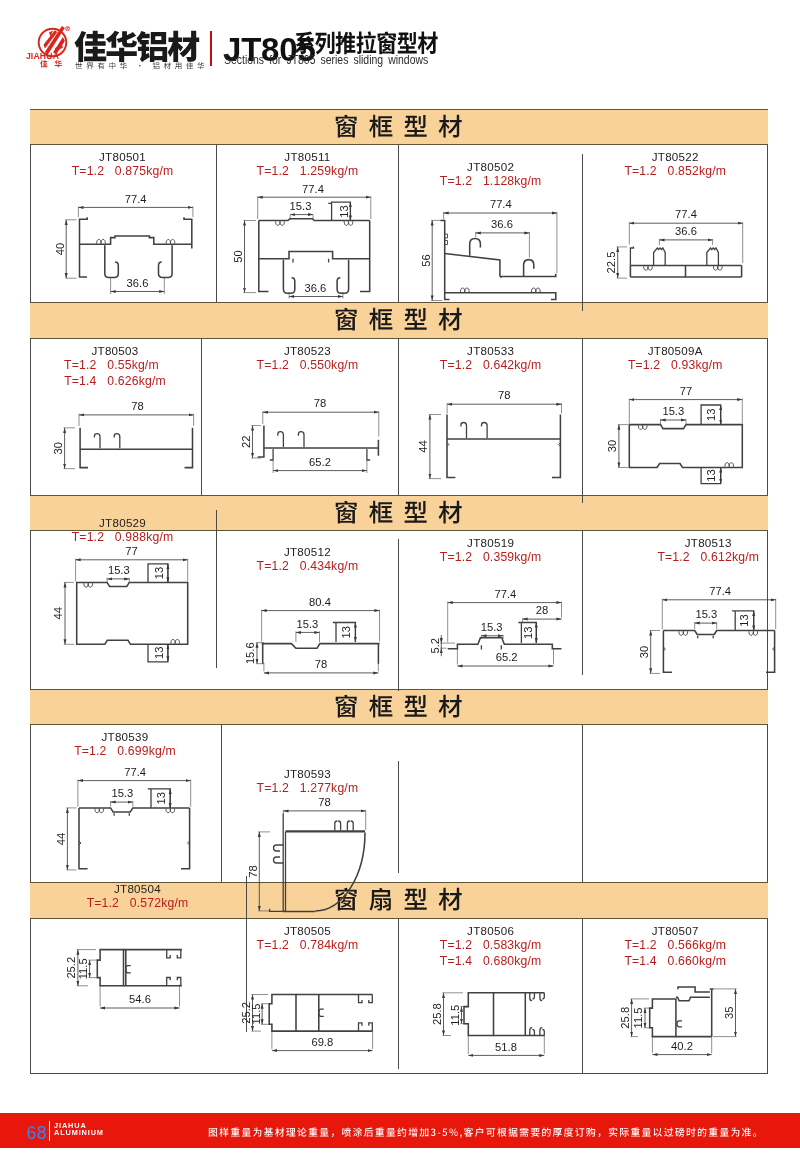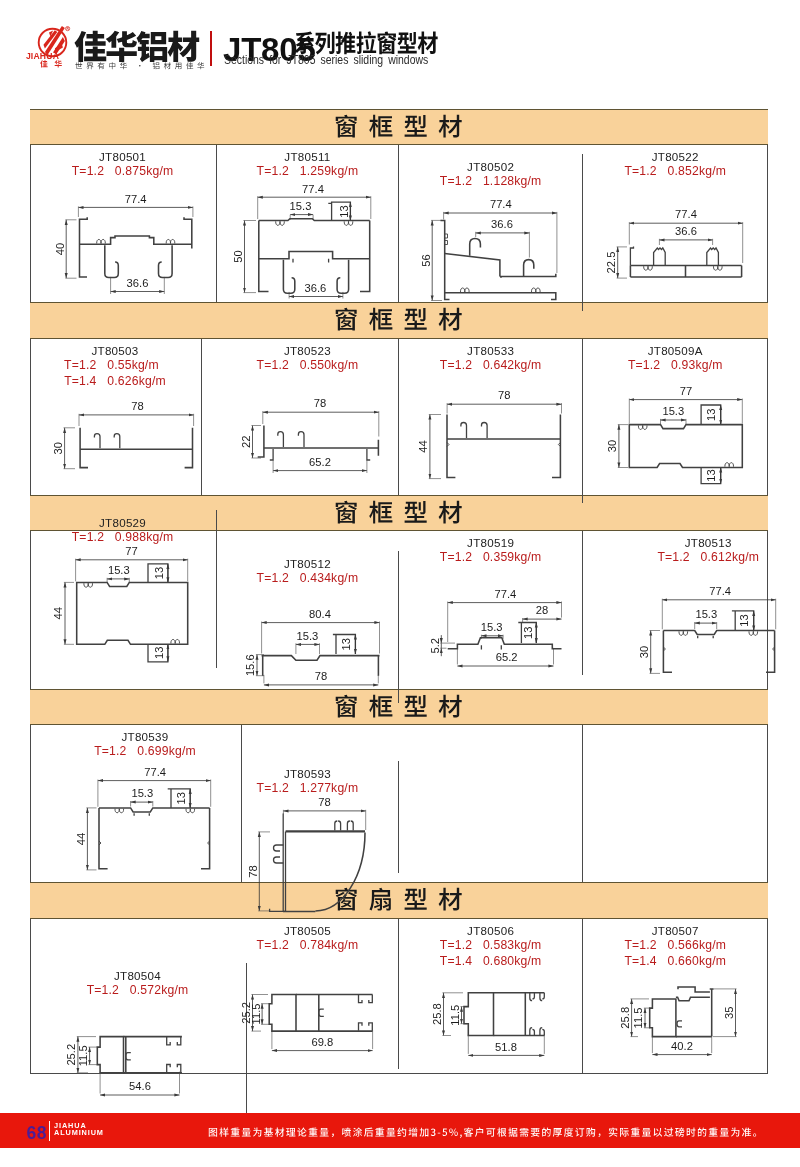--- a/index.html
+++ b/index.html
@@ -301,21 +301,21 @@
       <line class="d" marker-start="url(#ah)" marker-end="url(#ah)" x1="137.9" y1="53.9" x2="137.9" y2="72.4"></line>
       <text class="dm" text-anchor="middle" transform="rotate(-90 128.6 63.1)" x="128.6" y="67.1">13</text>
       <path class="p2" d="M118,134.3 L118,151.9 L137.9,151.9 L137.9,134.3"></path>
       <line class="d" marker-start="url(#ah)" marker-end="url(#ah)" x1="137.9" y1="134.3" x2="137.9" y2="151.4"></line>
       <text class="dm" text-anchor="middle" transform="rotate(-90 128.6 142.8)" x="128.6" y="146.8">13</text>
       <path class="p" d="M46.7,72.4 L77.1,72.4 L79.6,76.4 L96.8,76.4 L99.3,72.4 L157.7,72.4 L157.7,134.3 L100.5,134.3 L98,130.3 L77.3,130.3 L74.8,134.3 L46.7,134.3 Z"></path>
       <path class="t1" d="M53.9,73.2 C53.5,78.6 58.6,78.6 58.2,73.2 M58.2,73.2 C57.8,78.6 62.9,78.6 62.5,73.2"></path>
       <path class="t1" d="M140.9,133.5 C140.5,128.1 145.6,128.1 145.2,133.5 M145.2,133.5 C144.8,128.1 149.9,128.1 149.5,133.5"></path>
     </svg>
   </div>
-<div class="cell" style="left:216.6px;top:551px;width:182.70000000000002px;height:152px;border-right:1.2px solid #4a4a4a;">
+<div class="cell" style="left:216.6px;top:539px;width:182.70000000000002px;height:152px;border-right:1.2px solid #4a4a4a;">
     <div class="t">JT80512</div>
     <div class="w1">T=1.2&nbsp;&nbsp;&nbsp;0.434kg/m</div>
     <svg style="position:absolute;left:0;top:0" width="183" height="158" viewBox="0 0 183 158">
       <line class="d" marker-start="url(#ah)" marker-end="url(#ah)" x1="44.6" y1="71.6" x2="162.5" y2="71.6"></line>
       <text class="dm" text-anchor="middle" x="103" y="66.8">80.4</text>
       <line class="e" x1="44.6" y1="70.5" x2="44.6" y2="102.5"></line>
       <line class="e" x1="162.5" y1="70.5" x2="162.5" y2="102.5"></line>
       <line class="d" marker-start="url(#ah)" marker-end="url(#ah)" x1="78.9" y1="93.4" x2="102.5" y2="93.4"></line>
       <text class="dm" text-anchor="middle" x="90.4" y="88.6">15.3</text>
       <line class="e" x1="78.9" y1="92.3" x2="78.9" y2="103"></line>
@@ -388,21 +388,21 @@
       <line class="e" x1="33.6" y1="142.4" x2="44" y2="142.4"></line>
       <path class="p" d="M47.4,99.5 L78.7,99.5 L81.2,103.5 L98.2,103.5 L100.7,99.5 L158.6,99.5"></path>
       <path class="p" d="M47.4,99.5 L47.4,141.3 L56,141.3"></path>
       <path class="p" d="M158.6,99.5 L158.6,141.3 L150,141.3"></path>
       <path class="p2" d="M81.7,104.8 L81.7,107.3 M97.2,104.8 L97.2,107.3"></path>
       <path class="t1" d="M63.0,100.3 C62.6,105.7 67.7,105.7 67.3,100.3 M67.3,100.3 C66.9,105.7 72.0,105.7 71.6,100.3"></path>
       <path class="t1" d="M133.0,100.3 C132.6,105.7 137.7,105.7 137.3,100.3 M137.3,100.3 C136.9,105.7 142.0,105.7 141.6,100.3"></path>
       <path class="t1" d="M47.4,116 L49.4,118 L47.4,120 M158.6,116 L156.6,118 L158.6,120"></path>
     </svg>
   </div>
-<div class="cell" style="left:29.5px;top:724.5px;width:192px;height:157.0px;border-right:1.2px solid #4a4a4a;margin-left:20px;">
+<div class="cell" style="left:29.5px;top:724.5px;width:192px;height:157.0px;border-right:1.2px solid #4a4a4a;">
     <div class="t">JT80539</div>
     <div class="w1">T=1.2&nbsp;&nbsp;&nbsp;0.699kg/m</div>
     <svg style="position:absolute;left:0;top:0" width="187" height="157" viewBox="0 0 187 157">
       <line class="d" marker-start="url(#ah)" marker-end="url(#ah)" x1="47.9" y1="55.6" x2="160.7" y2="55.6"></line>
       <text class="dm" text-anchor="middle" x="105.1" y="50.8">77.4</text>
       <line class="e" x1="47.9" y1="54.5" x2="47.9" y2="81.8"></line>
       <line class="e" x1="160.7" y1="54.5" x2="160.7" y2="81.8"></line>
       <line class="d" marker-start="url(#ah)" marker-end="url(#ah)" x1="80.6" y1="77.1" x2="102.8" y2="77.1"></line>
       <text class="dm" text-anchor="middle" x="92.3" y="72.3">15.3</text>
       <line class="e" x1="80.6" y1="76.0" x2="80.6" y2="81.5"></line>
@@ -441,21 +441,21 @@
       <path class="p2" d="M66.4,102 L59.5,102 Q56.5,102 56.5,99 Q56.5,96 59.5,96 L63,96"></path>
       <path class="p3" d="M68.6,70.4 L148,70.4"></path>
       <path class="p2" d="M117.8,69.5 L117.8,62.5 Q117.8,60 120.3,60 M123.6,69.5 L123.6,62.5 Q123.6,60 121.1,60"></path>
       <path class="p2" d="M130.4,69.5 L130.4,62.5 Q130.4,60 132.9,60 M136.2,69.5 L136.2,62.5 Q136.2,60 133.7,60"></path>
       <path class="p" d="M148,71.4 A49.6,78.5 0 0 1 98.4,149.9"></path>
       <path class="p" d="M98.4,150.4 L66,150.4"></path>
     </svg>
   </div>
 <div class="cell" style="left:399.3px;top:724.5px;width:183.7px;height:157.0px;border-right:1.2px solid #4a4a4a;"></div>
 <div class="cell" style="left:583.0px;top:724.5px;width:184.5px;height:157.0px;"></div>
-<div class="cell" style="left:29.5px;top:963px;width:217px;height:155.5px;border-right:1.2px solid #4a4a4a;">
+<div class="cell" style="left:29.5px;top:876px;width:217px;height:155.5px;border-right:1.2px solid #4a4a4a;">
     <div class="t">JT80504</div>
     <div class="w1">T=1.2&nbsp;&nbsp;&nbsp;0.572kg/m</div>
     <svg style="position:absolute;left:0;top:0" width="187" height="156" viewBox="0 0 187 156">
       <line class="d" marker-start="url(#ah)" marker-end="url(#ah)" x1="47.9" y1="73.6" x2="47.9" y2="109.8"></line>
       <text class="dm" text-anchor="middle" transform="rotate(-90 41.2 91.69999999999999)" x="41.2" y="95.69999999999999">25.2</text>
       <line class="e" x1="46.8" y1="73.6" x2="66" y2="73.6"></line>
       <line class="e" x1="46.8" y1="109.8" x2="58" y2="109.8"></line>
       <line class="d" marker-start="url(#ah)" marker-end="url(#ah)" x1="59.6" y1="84.1" x2="59.6" y2="101.6"></line>
       <text class="dm" text-anchor="middle" transform="rotate(-90 53 92.85)" x="53" y="96.85">11.5</text>
       <line class="e" x1="58.5" y1="84.1" x2="67" y2="84.1"></line>
@@ -544,17 +544,17 @@
       <line class="e" x1="153.6" y1="117.6" x2="130" y2="117.6"></line>
       <path class="p" d="M69.4,79.9 L92.9,79.9 L92.9,117.6 L69.4,117.6 L69.4,108.8 L66.7,108.8 L66.7,89.1 L69.4,89.1 Z"></path>
       <path class="p" d="M92.9,78.3 L94.6,78.3 L96.1,81.8 L106,81.8 L107.5,78.3 L126.9,78.3"></path>
       <path class="p" d="M95,70.3 L95,68 L112.1,68 L112.1,72.9 L126.9,72.9"></path>
       <path class="p" d="M128.7,69.9 L128.7,117.6 M126.7,70 L130.7,70"></path>
       <path class="p" d="M92.9,117.6 L128.7,117.6"></path>
       <path class="p2" d="M99.0,101.9 L96,101.9 Q94,101.9 94,104.7 L94,105.10000000000001 Q94,107.9 96,107.9 L99.0,107.9"></path>
     </svg>
   </div>
 <div class="abs" style="left:0;top:1113px;width:800px;height:35px;background:#e8170c"></div>
-<div class="abs" style="left:26.5px;top:1122.5px;font-size:17.5px;font-weight:bold;color:#4c1d95;letter-spacing:.5px">68</div>
+<div class="abs" style="left:26.5px;top:1122.5px;font-size:17.5px;font-weight:normal;color:#3b82f6;letter-spacing:.5px">68</div>
 <div class="abs" style="left:48.5px;top:1120.5px;width:1.2px;height:20px;background:#fff"></div>
 <div class="abs" style="left:54px;top:1121.5px;font-size:7.3px;font-weight:bold;color:#fff;letter-spacing:.9px;line-height:7.9px">JIAHUA<br>ALUMINIUM</div>
 <svg class="abs" style="left:208.4px;top:1126.1px" width="554.6" height="12.5" viewBox="0 -9.9 554.6 12.5">
     <path fill="#fff" d="M3.6 -2.7C4.4 -2.5 5.5 -2.2 6.0 -1.9L6.4 -2.5C5.9 -2.8 4.8 -3.1 4.0 -3.3ZM2.7 -1.4C4.1 -1.3 5.8 -0.9 6.7 -0.5L7.1 -1.2C6.1 -1.6 4.5 -1.9 3.1 -2.1ZM0.8 -7.9V0.8H1.7V0.4H8.2V0.8H9.1V-7.9ZM1.7 -0.4V-7.1H8.2V-0.4ZM4.1 -7.0C3.6 -6.2 2.7 -5.5 1.9 -5.0C2.1 -4.9 2.4 -4.6 2.5 -4.4C2.8 -4.6 3.0 -4.8 3.3 -5.0C3.6 -4.8 3.9 -4.5 4.2 -4.3C3.4 -3.9 2.6 -3.7 1.7 -3.5C1.9 -3.3 2.1 -3.0 2.2 -2.7C3.1 -3.0 4.1 -3.3 5.0 -3.8C5.8 -3.4 6.7 -3.1 7.6 -2.9C7.7 -3.1 8.0 -3.4 8.1 -3.6C7.3 -3.7 6.5 -4.0 5.8 -4.3C6.5 -4.7 7.1 -5.3 7.5 -5.9L7.0 -6.3L6.9 -6.2H4.5C4.6 -6.4 4.7 -6.6 4.8 -6.7ZM3.8 -5.5 6.2 -5.5C5.9 -5.2 5.5 -4.9 5.0 -4.7C4.5 -4.9 4.1 -5.2 3.8 -5.5Z M19.1 -8.4C19.0 -7.8 18.6 -7.0 18.3 -6.5H16.4L17.1 -6.8C17.0 -7.2 16.6 -7.8 16.3 -8.3L15.4 -8.0C15.8 -7.5 16.1 -6.9 16.2 -6.5H15.1V-5.6H17.2V-4.4H15.4V-3.6H17.2V-2.4H14.7V-1.5H17.2V0.8H18.2V-1.5H20.6V-2.4H18.2V-3.6H20.1V-4.4H18.2V-5.6H20.4V-6.5H19.3C19.5 -7.0 19.8 -7.5 20.1 -8.1ZM12.8 -8.4V-6.5H11.6V-5.6H12.8V-5.5C12.5 -4.2 12.0 -2.8 11.4 -2.0C11.5 -1.8 11.8 -1.4 11.9 -1.1C12.2 -1.6 12.5 -2.4 12.8 -3.2V0.8H13.7V-4.0C14.0 -3.6 14.2 -3.1 14.3 -2.8L14.9 -3.4C14.7 -3.7 14.0 -4.9 13.7 -5.2V-5.6H14.7V-6.5H13.7V-8.4Z M23.8 -5.3V-2.2H26.7V-1.7H23.5V-0.9H26.7V-0.2H22.7V0.5H31.7V-0.2H27.6V-0.9H31.0V-1.7H27.6V-2.2H30.7V-5.3H27.6V-5.9H31.6V-6.6H27.6V-7.3C28.7 -7.3 29.8 -7.5 30.7 -7.6L30.2 -8.3C28.6 -8.0 25.8 -7.9 23.5 -7.8C23.6 -7.6 23.7 -7.3 23.7 -7.1C24.7 -7.1 25.7 -7.1 26.7 -7.2V-6.6H22.8V-5.9H26.7V-5.3ZM24.7 -3.5H26.7V-2.9H24.7ZM27.6 -3.5H29.7V-2.9H27.6ZM24.7 -4.7H26.7V-4.1H24.7ZM27.6 -4.7H29.7V-4.1H27.6Z M36.0 -6.6H40.6V-6.1H36.0ZM36.0 -7.5H40.6V-7.1H36.0ZM35.1 -8.0V-5.6H41.5V-8.0ZM33.8 -5.2V-4.6H42.8V-5.2ZM35.8 -2.7H37.8V-2.2H35.8ZM38.8 -2.7H40.9V-2.2H38.8ZM35.8 -3.6H37.8V-3.2H35.8ZM38.8 -3.6H40.9V-3.2H38.8ZM33.8 -0.1V0.6H42.8V-0.1H38.8V-0.6H42.0V-1.2H38.8V-1.7H41.8V-4.2H34.9V-1.7H37.8V-1.2H34.7V-0.6H37.8V-0.1Z M46.0 -7.8C46.3 -7.3 46.8 -6.6 47.0 -6.2L47.8 -6.6C47.6 -7.0 47.2 -7.7 46.8 -8.1ZM49.3 -3.6C49.8 -3.0 50.4 -2.2 50.6 -1.7L51.4 -2.1C51.2 -2.6 50.6 -3.4 50.1 -4.0ZM48.4 -8.3V-7.1C48.4 -6.8 48.4 -6.4 48.4 -6.0H45.3V-5.1H48.3C48.0 -3.4 47.2 -1.5 45.0 -0.0C45.2 0.1 45.6 0.5 45.7 0.7C48.2 -1.0 49.0 -3.1 49.3 -5.1H52.4C52.3 -1.9 52.2 -0.7 51.9 -0.4C51.8 -0.2 51.7 -0.2 51.5 -0.2C51.2 -0.2 50.6 -0.2 50.0 -0.3C50.2 0.0 50.3 0.4 50.3 0.7C50.9 0.7 51.5 0.8 51.9 0.7C52.3 0.7 52.5 0.6 52.8 0.2C53.2 -0.2 53.3 -1.6 53.4 -5.5C53.4 -5.7 53.5 -6.0 53.5 -6.0H49.4C49.4 -6.4 49.4 -6.8 49.4 -7.1V-8.3Z M60.1 -2.6V-1.9H58.2C58.6 -2.2 58.9 -2.5 59.1 -2.9H62.1C62.7 -2.0 63.6 -1.2 64.6 -0.8C64.7 -1.0 65.0 -1.3 65.2 -1.5C64.5 -1.8 63.7 -2.3 63.1 -2.9H65.1V-3.6H63.2V-6.7H64.7V-7.5H63.2V-8.3H62.3V-7.5H58.9V-8.4H57.9V-7.5H56.5V-6.7H57.9V-3.6H56.0V-2.9H58.1C57.5 -2.2 56.7 -1.7 55.9 -1.4C56.1 -1.2 56.4 -0.9 56.5 -0.7C57.1 -0.9 57.6 -1.3 58.1 -1.8V-1.1H60.1V-0.2H56.8V0.6H64.4V-0.2H61.0V-1.1H63.0V-1.9H61.0V-2.6ZM58.9 -6.7H62.3V-6.2H58.9ZM58.9 -5.5H62.3V-4.9H58.9ZM58.9 -4.2H62.3V-3.6H58.9Z M74.3 -8.3V-6.3H71.4V-5.4H74.0C73.2 -3.9 72.0 -2.3 70.7 -1.5C71.0 -1.3 71.3 -0.9 71.4 -0.7C72.4 -1.5 73.5 -2.8 74.3 -4.1V-0.4C74.3 -0.2 74.2 -0.1 74.0 -0.1C73.8 -0.1 73.2 -0.1 72.6 -0.1C72.7 0.1 72.9 0.5 72.9 0.8C73.8 0.8 74.4 0.8 74.8 0.6C75.1 0.5 75.3 0.2 75.3 -0.4V-5.4H76.2V-6.3H75.3V-8.3ZM68.8 -8.4V-6.3H67.3V-5.4H68.7C68.4 -4.1 67.7 -2.6 66.9 -1.8C67.1 -1.6 67.3 -1.2 67.4 -0.9C68.0 -1.5 68.5 -2.5 68.8 -3.5V0.8H69.8V-4.0C70.2 -3.5 70.6 -2.9 70.8 -2.6L71.4 -3.4C71.1 -3.7 70.2 -4.8 69.8 -5.1V-5.4H71.1V-6.3H69.8V-8.4Z M82.7 -5.3H84.0V-4.2H82.7ZM84.8 -5.3H86.1V-4.2H84.8ZM82.7 -7.1H84.0V-6.0H82.7ZM84.8 -7.1H86.1V-6.0H84.8ZM81.0 -0.3V0.5H87.4V-0.3H84.9V-1.5H87.1V-2.4H84.9V-3.4H87.0V-7.9H81.9V-3.4H83.9V-2.4H81.8V-1.5H83.9V-0.3ZM78.1 -1.1 78.4 -0.1C79.3 -0.4 80.4 -0.8 81.5 -1.2L81.4 -2.1L80.3 -1.8V-4.0H81.3V-4.9H80.3V-6.9H81.4V-7.7H78.2V-6.9H79.4V-4.9H78.3V-4.0H79.4V-1.5C78.9 -1.3 78.5 -1.2 78.1 -1.1Z M89.9 -7.6C90.5 -7.1 91.3 -6.4 91.7 -5.9L92.3 -6.6C91.9 -7.1 91.1 -7.7 90.5 -8.2ZM96.9 -4.3C96.2 -3.8 95.2 -3.2 94.4 -2.8V-4.7H93.5C94.3 -5.4 94.9 -6.2 95.4 -7.0C96.1 -5.9 97.1 -4.8 98.0 -4.1C98.2 -4.3 98.5 -4.7 98.7 -4.8C97.7 -5.5 96.5 -6.7 95.9 -7.9L96.1 -8.2L95.1 -8.4C94.6 -7.2 93.6 -5.8 92.0 -4.7C92.3 -4.6 92.5 -4.2 92.7 -4.0C92.9 -4.2 93.2 -4.4 93.4 -4.6V-0.8C93.4 0.3 93.8 0.6 94.9 0.6C95.2 0.6 96.6 0.6 96.9 0.6C97.9 0.6 98.2 0.2 98.3 -1.3C98.0 -1.4 97.7 -1.5 97.5 -1.7C97.4 -0.5 97.3 -0.3 96.8 -0.3C96.5 -0.3 95.3 -0.3 95.0 -0.3C94.5 -0.3 94.4 -0.4 94.4 -0.8V-1.9C95.3 -2.3 96.6 -2.9 97.5 -3.5ZM89.3 -5.3V-4.4H90.8V-1.0C90.8 -0.5 90.5 -0.1 90.3 0.0C90.5 0.2 90.7 0.5 90.8 0.7C91.0 0.5 91.2 0.2 92.9 -1.1C92.8 -1.3 92.7 -1.7 92.6 -1.9L91.7 -1.2V-5.3Z M101.6 -5.3V-2.2H104.5V-1.7H101.3V-0.9H104.5V-0.2H100.6V0.5H109.5V-0.2H105.5V-0.9H108.9V-1.7H105.5V-2.2H108.5V-5.3H105.5V-5.9H109.4V-6.6H105.5V-7.3C106.6 -7.3 107.7 -7.5 108.5 -7.6L108.0 -8.3C106.4 -8.0 103.7 -7.9 101.4 -7.8C101.5 -7.6 101.6 -7.3 101.6 -7.1C102.5 -7.1 103.5 -7.1 104.5 -7.2V-6.6H100.6V-5.9H104.5V-5.3ZM102.5 -3.5H104.5V-2.9H102.5ZM105.5 -3.5H107.6V-2.9H105.5ZM102.5 -4.7H104.5V-4.1H102.5ZM105.5 -4.7H107.6V-4.1H105.5Z M113.8 -6.6H118.4V-6.1H113.8ZM113.8 -7.5H118.4V-7.1H113.8ZM112.9 -8.0V-5.6H119.3V-8.0ZM111.7 -5.2V-4.6H120.6V-5.2ZM113.6 -2.7H115.7V-2.2H113.6ZM116.6 -2.7H118.7V-2.2H116.6ZM113.6 -3.6H115.7V-3.2H113.6ZM116.6 -3.6H118.7V-3.2H116.6ZM111.7 -0.1V0.6H120.7V-0.1H116.6V-0.6H119.8V-1.2H116.6V-1.7H119.6V-4.2H112.8V-1.7H115.7V-1.2H112.5V-0.6H115.7V-0.1Z M124.0 1.2C125.2 0.8 125.9 -0.0 125.9 -1.1C125.9 -1.9 125.5 -2.4 124.9 -2.4C124.4 -2.4 124.1 -2.1 124.1 -1.6C124.1 -1.1 124.4 -0.8 124.9 -0.8L125.0 -0.8C125.0 -0.2 124.5 0.3 123.8 0.5Z M137.5 -4.2V-0.9H138.3V-3.5H141.4V-0.9H142.2V-4.2ZM139.4 -2.8V-1.8C139.4 -1.1 139.0 -0.3 136.4 0.1C136.5 0.3 136.8 0.6 136.9 0.8C139.7 0.2 140.3 -0.8 140.3 -1.7V-2.8ZM140.6 -1.0 140.2 -0.5C140.8 -0.2 142.2 0.5 142.7 0.8L143.1 0.1C142.7 -0.1 141.1 -0.8 140.6 -1.0ZM137.2 -7.5V-6.7H139.4V-6.1H140.3V-6.7H142.5V-7.5H140.3V-8.3H139.4V-7.5ZM140.9 -6.3V-5.8H138.8V-6.3H137.9V-5.8H136.8V-5.0H137.9V-4.4H138.8V-5.0H140.9V-4.4H141.8V-5.0H142.9V-5.8H141.8V-6.3ZM134.1 -7.5V-0.9H134.8V-1.8H136.5V-7.5ZM134.8 -6.6H135.7V-2.7H134.8Z M148.6 -2.2C148.3 -1.5 147.8 -0.8 147.3 -0.3C147.5 -0.1 147.9 0.1 148.0 0.3C148.5 -0.3 149.1 -1.1 149.5 -1.9ZM151.9 -1.8C152.4 -1.2 153.0 -0.3 153.3 0.2L154.0 -0.2C153.7 -0.8 153.2 -1.6 152.6 -2.2ZM145.4 -7.5C146.0 -7.2 146.8 -6.7 147.2 -6.4L147.9 -7.1C147.5 -7.4 146.6 -7.9 146.0 -8.2ZM144.9 -4.9C145.5 -4.6 146.3 -4.1 146.7 -3.8L147.3 -4.5C146.9 -4.8 146.0 -5.3 145.4 -5.5ZM145.1 0.0 145.9 0.7C146.5 -0.2 147.1 -1.4 147.6 -2.4L146.9 -3.0C146.4 -1.9 145.6 -0.7 145.1 0.0ZM150.6 -8.4C149.8 -7.2 148.4 -6.1 147.1 -5.5C147.3 -5.3 147.5 -5.0 147.7 -4.8C148.0 -5.0 148.3 -5.1 148.6 -5.3V-4.5H150.3V-3.5H147.7V-2.6H150.3V-0.2C150.3 -0.1 150.3 -0.0 150.1 -0.0C150.0 -0.0 149.5 -0.0 149.0 -0.0C149.1 0.2 149.3 0.6 149.3 0.8C150.0 0.8 150.5 0.8 150.8 0.7C151.1 0.5 151.2 0.3 151.2 -0.2V-2.6H153.9V-3.5H151.2V-4.5H152.8V-5.3H148.6C149.4 -5.8 150.1 -6.5 150.7 -7.2C151.4 -6.3 152.1 -5.8 152.8 -5.3C153.1 -5.2 153.3 -5.0 153.6 -4.9C153.7 -5.1 154.0 -5.4 154.2 -5.6C153.2 -6.1 152.2 -6.7 151.1 -7.8L151.4 -8.1Z M157.1 -7.5V-4.9C157.1 -3.3 157.0 -1.2 155.9 0.2C156.2 0.3 156.6 0.7 156.7 0.9C157.9 -0.7 158.1 -3.1 158.1 -4.7H165.2V-5.6H158.1V-6.7C160.3 -6.8 162.8 -7.1 164.5 -7.5L163.7 -8.3C162.2 -7.9 159.5 -7.6 157.1 -7.5ZM158.8 -3.4V0.8H159.7V0.4H163.5V0.8H164.5V-3.4ZM159.7 -0.5V-2.6H163.5V-0.5Z M168.3 -5.3V-2.2H171.2V-1.7H168.0V-0.9H171.2V-0.2H167.3V0.5H176.2V-0.2H172.2V-0.9H175.6V-1.7H172.2V-2.2H175.2V-5.3H172.2V-5.9H176.2V-6.6H172.2V-7.3C173.3 -7.3 174.4 -7.5 175.2 -7.6L174.8 -8.3C173.1 -8.0 170.4 -7.9 168.1 -7.8C168.2 -7.6 168.3 -7.3 168.3 -7.1C169.2 -7.1 170.2 -7.1 171.2 -7.2V-6.6H167.3V-5.9H171.2V-5.3ZM169.3 -3.5H171.2V-2.9H169.3ZM172.2 -3.5H174.3V-2.9H172.2ZM169.3 -4.7H171.2V-4.1H169.3ZM172.2 -4.7H174.3V-4.1H172.2Z M180.6 -6.6H185.1V-6.1H180.6ZM180.6 -7.5H185.1V-7.1H180.6ZM179.7 -8.0V-5.6H186.1V-8.0ZM178.4 -5.2V-4.6H187.4V-5.2ZM180.4 -2.7H182.4V-2.2H180.4ZM183.3 -2.7H185.4V-2.2H183.3ZM180.4 -3.6H182.4V-3.2H180.4ZM183.3 -3.6H185.4V-3.2H183.3ZM178.4 -0.1V0.6H187.4V-0.1H183.3V-0.6H186.5V-1.2H183.3V-1.7H186.3V-4.2H179.5V-1.7H182.4V-1.2H179.2V-0.6H182.4V-0.1Z M189.4 -0.6 189.5 0.3C190.6 0.1 192.0 -0.2 193.3 -0.5L193.2 -1.3C191.8 -1.0 190.4 -0.8 189.4 -0.6ZM193.9 -4.0C194.6 -3.3 195.4 -2.4 195.8 -1.9L196.5 -2.4C196.1 -3.0 195.2 -3.9 194.5 -4.5ZM189.6 -4.2C189.8 -4.2 190.0 -4.3 191.2 -4.4C190.8 -3.9 190.4 -3.4 190.2 -3.2C189.9 -2.9 189.7 -2.6 189.4 -2.6C189.5 -2.4 189.7 -1.9 189.7 -1.8C190.0 -1.9 190.4 -2.0 193.1 -2.4C193.1 -2.6 193.1 -3.0 193.1 -3.2L191.0 -2.9C191.7 -3.8 192.5 -4.8 193.1 -5.8L192.4 -6.3C192.2 -5.9 191.9 -5.6 191.7 -5.2L190.6 -5.1C191.2 -5.9 191.8 -7.0 192.2 -8.0L191.3 -8.3C190.9 -7.2 190.2 -5.9 189.9 -5.6C189.7 -5.3 189.5 -5.1 189.3 -5.0C189.4 -4.8 189.6 -4.3 189.6 -4.2ZM194.5 -8.4C194.2 -7.0 193.7 -5.7 193.0 -4.8C193.2 -4.7 193.6 -4.4 193.8 -4.3C194.1 -4.7 194.4 -5.2 194.6 -5.7H197.3C197.2 -2.0 197.1 -0.5 196.8 -0.2C196.7 -0.1 196.6 -0.1 196.4 -0.1C196.1 -0.1 195.6 -0.1 195.0 -0.1C195.1 0.1 195.3 0.5 195.3 0.8C195.8 0.8 196.4 0.8 196.8 0.8C197.1 0.7 197.4 0.6 197.6 0.3C198.0 -0.2 198.1 -1.7 198.2 -6.1C198.2 -6.2 198.2 -6.6 198.2 -6.6H195.0C195.1 -7.1 195.3 -7.6 195.4 -8.2Z M204.8 -5.9C205.1 -5.4 205.3 -4.8 205.4 -4.5L206.0 -4.7C205.9 -5.0 205.6 -5.6 205.3 -6.0ZM207.7 -6.0C207.6 -5.6 207.2 -5.0 207.0 -4.6L207.5 -4.4C207.7 -4.8 208.0 -5.3 208.3 -5.8ZM200.5 -1.4 200.8 -0.4C201.6 -0.8 202.7 -1.2 203.6 -1.6L203.4 -2.4L202.5 -2.1V-5.1H203.5V-6.0H202.5V-8.2H201.6V-6.0H200.7V-5.1H201.6V-1.8ZM203.8 -6.9V-3.6H209.2V-6.9H208.0C208.2 -7.3 208.5 -7.7 208.8 -8.1L207.8 -8.4C207.6 -7.9 207.3 -7.3 207.0 -6.9H205.3L206.0 -7.2C205.8 -7.5 205.5 -8.0 205.3 -8.4L204.5 -8.0C204.7 -7.7 205.0 -7.2 205.1 -6.9ZM204.6 -6.3H206.2V-4.2H204.6ZM206.9 -6.3H208.4V-4.2H206.9ZM205.2 -1.0H207.9V-0.4H205.2ZM205.2 -1.6V-2.3H207.9V-1.6ZM204.3 -3.0V0.8H205.2V0.3H207.9V0.8H208.8V-3.0Z M216.9 -7.2V0.7H217.8V-0.0H219.4V0.6H220.4V-7.2ZM217.8 -1.0V-6.3H219.4V-1.0ZM213.1 -8.2 213.1 -6.5H211.8V-5.6H213.1C213.0 -3.2 212.7 -1.1 211.5 0.2C211.8 0.3 212.1 0.6 212.2 0.8C213.5 -0.6 213.9 -2.9 214.0 -5.6H215.3C215.2 -2.0 215.1 -0.7 214.9 -0.4C214.8 -0.3 214.7 -0.3 214.6 -0.3C214.4 -0.3 214.0 -0.3 213.6 -0.3C213.7 -0.0 213.8 0.4 213.8 0.6C214.3 0.7 214.7 0.7 215.0 0.6C215.3 0.6 215.5 0.5 215.7 0.2C216.0 -0.3 216.1 -1.7 216.2 -6.1C216.2 -6.2 216.2 -6.5 216.2 -6.5H214.0L214.0 -8.2Z M225.1 0.1C226.4 0.1 227.5 -0.6 227.5 -2.0C227.5 -2.9 226.8 -3.6 226.0 -3.8V-3.8C226.8 -4.1 227.3 -4.7 227.3 -5.5C227.3 -6.7 226.3 -7.4 225.0 -7.4C224.2 -7.4 223.5 -7.1 222.9 -6.5L223.5 -5.8C223.9 -6.2 224.4 -6.5 225.0 -6.5C225.7 -6.5 226.1 -6.1 226.1 -5.5C226.1 -4.7 225.6 -4.2 224.2 -4.2V-3.3C225.8 -3.3 226.3 -2.8 226.3 -2.0C226.3 -1.3 225.8 -0.8 225.0 -0.8C224.2 -0.8 223.7 -1.2 223.2 -1.6L222.7 -0.9C223.2 -0.3 223.9 0.1 225.1 0.1Z M229.7 -2.4H232.3V-3.2H229.7Z M236.7 0.1C237.9 0.1 239.1 -0.8 239.1 -2.4C239.1 -4.0 238.1 -4.7 236.9 -4.7C236.5 -4.7 236.2 -4.6 235.9 -4.5L236.1 -6.3H238.8V-7.3H235.1L234.9 -3.8L235.4 -3.5C235.8 -3.7 236.1 -3.9 236.6 -3.9C237.4 -3.9 238.0 -3.3 238.0 -2.4C238.0 -1.4 237.4 -0.8 236.5 -0.8C235.8 -0.8 235.2 -1.2 234.8 -1.6L234.3 -0.8C234.8 -0.3 235.5 0.1 236.7 0.1Z M242.9 -2.8C244.0 -2.8 244.7 -3.7 244.7 -5.1C244.7 -6.6 244.0 -7.4 242.9 -7.4C241.9 -7.4 241.2 -6.6 241.2 -5.1C241.2 -3.7 241.9 -2.8 242.9 -2.8ZM242.9 -3.5C242.4 -3.5 242.1 -4.0 242.1 -5.1C242.1 -6.3 242.4 -6.8 242.9 -6.8C243.5 -6.8 243.8 -6.3 243.8 -5.1C243.8 -4.0 243.5 -3.5 242.9 -3.5ZM243.2 0.1H243.9L247.9 -7.4H247.2ZM248.1 0.1C249.1 0.1 249.8 -0.7 249.8 -2.2C249.8 -3.6 249.1 -4.5 248.1 -4.5C247.1 -4.5 246.4 -3.6 246.4 -2.2C246.4 -0.7 247.1 0.1 248.1 0.1ZM248.1 -0.5C247.6 -0.5 247.2 -1.1 247.2 -2.2C247.2 -3.3 247.6 -3.8 248.1 -3.8C248.6 -3.8 249.0 -3.3 249.0 -2.2C249.0 -1.1 248.6 -0.5 248.1 -0.5Z M252.2 2.0C253.2 1.6 253.8 0.8 253.8 -0.2C253.8 -1.0 253.5 -1.5 252.9 -1.5C252.5 -1.5 252.1 -1.2 252.1 -0.7C252.1 -0.3 252.5 -0.0 252.9 -0.0L253.0 -0.0C253.0 0.6 252.6 1.1 251.9 1.3Z M259.2 -5.1H261.9C261.5 -4.7 261.1 -4.4 260.5 -4.1C260.0 -4.4 259.5 -4.7 259.2 -5.1ZM259.3 -6.6C258.8 -5.8 257.9 -5.0 256.5 -4.4C256.7 -4.3 257.0 -3.9 257.1 -3.7C257.6 -4.0 258.1 -4.3 258.5 -4.6C258.8 -4.2 259.2 -3.9 259.6 -3.6C258.5 -3.1 257.2 -2.7 255.9 -2.5C256.0 -2.3 256.2 -1.9 256.3 -1.6C256.8 -1.7 257.3 -1.9 257.8 -2.0V0.8H258.7V0.5H262.4V0.8H263.3V-2.0C263.7 -2.0 264.1 -1.9 264.6 -1.8C264.7 -2.1 265.0 -2.5 265.2 -2.7C263.8 -2.9 262.5 -3.2 261.4 -3.6C262.2 -4.1 262.9 -4.8 263.3 -5.5L262.7 -5.9L262.5 -5.9H259.9C260.1 -6.0 260.2 -6.2 260.3 -6.4ZM260.5 -3.1C261.2 -2.7 261.8 -2.5 262.6 -2.2H258.6C259.2 -2.5 259.9 -2.7 260.5 -3.1ZM258.7 -0.3V-1.5H262.4V-0.3ZM259.8 -8.2C259.9 -8.0 260.0 -7.7 260.1 -7.5H256.3V-5.5H257.2V-6.6H263.8V-5.5H264.7V-7.5H261.2C261.1 -7.8 260.9 -8.2 260.7 -8.5Z M269.2 -6.0H274.2V-4.2H269.2L269.2 -4.6ZM271.0 -8.2C271.1 -7.8 271.4 -7.2 271.5 -6.8H268.3V-4.6C268.3 -3.2 268.1 -1.1 267.0 0.3C267.2 0.4 267.6 0.7 267.8 0.9C268.7 -0.2 269.1 -1.9 269.2 -3.3H274.2V-2.7H275.2V-6.8H271.9L272.5 -7.0C272.3 -7.4 272.1 -8.0 271.9 -8.4Z M278.3 -7.7V-6.7H285.1V-0.4C285.1 -0.2 285.0 -0.2 284.8 -0.2C284.5 -0.2 283.7 -0.1 282.9 -0.2C283.1 0.1 283.3 0.5 283.3 0.8C284.3 0.8 285.0 0.8 285.5 0.6C285.9 0.5 286.0 0.2 286.0 -0.4V-6.7H287.2V-7.7ZM280.2 -4.5H282.5V-2.6H280.2ZM279.3 -5.4V-0.9H280.2V-1.7H283.4V-5.4Z M290.8 -8.4V-6.5H289.4V-5.6H290.8C290.5 -4.3 289.9 -2.8 289.2 -2.0C289.4 -1.8 289.6 -1.4 289.7 -1.1C290.1 -1.7 290.5 -2.6 290.8 -3.6V0.8H291.7V-4.0C291.9 -3.6 292.2 -3.1 292.3 -2.8L292.9 -3.4C292.7 -3.7 292.0 -4.8 291.7 -5.2V-5.6H292.8V-6.5H291.7V-8.4ZM296.8 -5.3V-4.3H294.1V-5.3ZM296.8 -6.1H294.1V-7.1H296.8ZM293.2 0.8C293.4 0.7 293.8 0.6 295.8 0.1C295.7 -0.1 295.7 -0.5 295.7 -0.8L294.1 -0.4V-3.5H294.9C295.4 -1.5 296.3 0.0 297.9 0.8C298.0 0.5 298.3 0.1 298.5 -0.0C297.8 -0.3 297.1 -0.9 296.7 -1.5C297.2 -1.8 297.8 -2.2 298.2 -2.6L297.6 -3.3C297.3 -2.9 296.7 -2.5 296.3 -2.2C296.0 -2.6 295.9 -3.0 295.7 -3.5H297.7V-7.9H293.2V-0.6C293.2 -0.2 293.0 -0.0 292.8 0.1C293.0 0.3 293.2 0.6 293.2 0.8Z M304.8 -2.3V0.8H305.7V0.5H308.4V0.8H309.3V-2.3H307.4V-3.4H309.5V-4.2H307.4V-5.2H309.2V-7.9H303.9V-4.9C303.9 -3.4 303.8 -1.2 302.8 0.3C303.0 0.4 303.4 0.7 303.6 0.8C304.4 -0.3 304.7 -2.0 304.8 -3.4H306.5V-2.3ZM304.8 -7.1H308.3V-6.0H304.8ZM304.8 -5.2H306.5V-4.2H304.8L304.8 -4.9ZM305.7 -0.3V-1.6H308.4V-0.3ZM301.6 -8.3V-6.4H300.4V-5.5H301.6V-3.5L300.3 -3.2L300.5 -2.3L301.6 -2.6V-0.3C301.6 -0.2 301.5 -0.1 301.4 -0.1C301.3 -0.1 300.9 -0.1 300.5 -0.1C300.7 0.1 300.8 0.5 300.8 0.7C301.4 0.7 301.8 0.7 302.1 0.6C302.4 0.4 302.5 0.2 302.5 -0.3V-2.9L303.5 -3.2L303.4 -4.1L302.5 -3.8V-5.5H303.5V-6.4H302.5V-8.3Z M313.1 -5.7V-5.1H315.2V-5.7ZM312.9 -4.6V-4.1H315.2V-4.6ZM317.0 -4.6V-4.0H319.3V-4.6ZM317.0 -5.7V-5.1H319.1V-5.7ZM311.8 -6.8V-4.9H312.7V-6.1H315.6V-3.9H316.5V-6.1H319.5V-4.9H320.4V-6.8H316.5V-7.3H319.7V-8.0H312.5V-7.3H315.6V-6.8ZM312.5 -2.2V0.8H313.4V-1.5H314.7V0.8H315.5V-1.5H316.8V0.8H317.7V-1.5H319.0V-0.1C319.0 0.0 319.0 0.0 318.9 0.1C318.8 0.1 318.5 0.1 318.1 0.0C318.2 0.3 318.4 0.6 318.4 0.8C318.9 0.8 319.3 0.8 319.6 0.7C319.9 0.6 319.9 0.3 319.9 -0.1V-2.2H316.3L316.5 -2.8H320.5V-3.6H311.8V-2.8H315.6L315.4 -2.2Z M328.8 -2.2C328.5 -1.7 328.1 -1.3 327.6 -1.0C326.9 -1.2 326.3 -1.4 325.6 -1.5C325.8 -1.7 325.9 -2.0 326.1 -2.2ZM323.4 -6.4V-3.8H326.0C325.9 -3.5 325.7 -3.3 325.6 -3.0H322.8V-2.2H325.0C324.7 -1.8 324.4 -1.3 324.1 -1.0C324.9 -0.9 325.6 -0.7 326.4 -0.5C325.5 -0.2 324.3 -0.0 322.9 0.0C323.0 0.2 323.2 0.6 323.2 0.8C325.1 0.7 326.6 0.4 327.7 -0.1C328.9 0.2 329.9 0.5 330.7 0.8L331.5 0.1C330.7 -0.2 329.8 -0.5 328.7 -0.8C329.2 -1.1 329.5 -1.6 329.8 -2.2H331.7V-3.0H326.7C326.8 -3.2 326.9 -3.4 327.0 -3.6L326.5 -3.8H331.1V-6.4H328.8V-7.1H331.5V-8.0H322.9V-7.1H325.6V-6.4ZM326.5 -7.1H327.9V-6.4H326.5ZM324.3 -5.7H325.6V-4.5H324.3ZM326.5 -5.7H327.9V-4.5H326.5ZM328.8 -5.7H330.2V-4.5H328.8Z M338.8 -4.1C339.3 -3.4 340.0 -2.4 340.3 -1.8L341.0 -2.3C340.7 -2.9 340.1 -3.8 339.5 -4.5ZM339.3 -8.4C339.0 -7.1 338.4 -5.7 337.8 -4.9V-6.8H336.2C336.3 -7.2 336.5 -7.7 336.7 -8.2L335.7 -8.4C335.6 -7.9 335.5 -7.2 335.3 -6.8H334.2V0.6H335.1V-0.2H337.8V-4.8C338.0 -4.7 338.4 -4.4 338.5 -4.3C338.8 -4.7 339.1 -5.3 339.4 -5.9H341.8C341.7 -2.2 341.5 -0.7 341.2 -0.3C341.1 -0.2 341.0 -0.2 340.8 -0.2C340.5 -0.2 339.9 -0.2 339.3 -0.2C339.5 0.0 339.6 0.4 339.6 0.7C340.2 0.7 340.8 0.7 341.1 0.7C341.5 0.6 341.7 0.5 342.0 0.2C342.4 -0.3 342.5 -1.9 342.7 -6.4C342.7 -6.5 342.7 -6.8 342.7 -6.8H339.8C339.9 -7.3 340.1 -7.7 340.2 -8.2ZM335.1 -5.9H336.9V-4.0H335.1ZM335.1 -1.0V-3.2H336.9V-1.0Z M348.4 -4.9H352.1V-4.3H348.4ZM348.4 -6.0H352.1V-5.5H348.4ZM347.5 -6.6V-3.7H353.0V-6.6ZM349.8 -2.1V-1.7H346.7V-0.9H349.8V-0.1C349.8 -0.0 349.8 0.0 349.6 0.0C349.5 0.0 348.8 0.0 348.2 0.0C348.4 0.2 348.5 0.5 348.6 0.8C349.4 0.8 349.9 0.8 350.3 0.7C350.6 0.5 350.7 0.3 350.7 -0.1V-0.9H354.0V-1.7H350.7V-1.7C351.6 -2.0 352.5 -2.4 353.1 -2.8L352.6 -3.3L352.4 -3.3H347.4V-2.6H351.2C350.8 -2.4 350.3 -2.2 349.8 -2.1ZM345.7 -7.9V-4.9C345.7 -3.4 345.7 -1.2 344.8 0.4C345.0 0.4 345.4 0.7 345.6 0.8C346.5 -0.8 346.7 -3.3 346.7 -4.9V-7.0H353.9V-7.9Z M359.5 -6.3V-5.5H358.0V-4.8H359.5V-3.2H363.4V-4.8H365.0V-5.5H363.4V-6.3H362.5V-5.5H360.4V-6.3ZM362.5 -4.8V-3.9H360.4V-4.8ZM363.0 -1.9C362.6 -1.5 362.0 -1.1 361.4 -0.9C360.8 -1.1 360.3 -1.5 359.9 -1.9ZM358.1 -2.7V-1.9H359.3L358.9 -1.8C359.3 -1.3 359.8 -0.8 360.3 -0.5C359.5 -0.2 358.6 -0.1 357.6 -0.0C357.8 0.2 357.9 0.5 358.0 0.8C359.2 0.6 360.3 0.4 361.3 0.0C362.3 0.4 363.4 0.7 364.7 0.8C364.8 0.6 365.0 0.2 365.2 0.0C364.2 -0.1 363.2 -0.2 362.4 -0.5C363.2 -0.9 363.9 -1.6 364.4 -2.4L363.8 -2.7L363.6 -2.7ZM360.3 -8.2C360.4 -8.0 360.5 -7.7 360.6 -7.4H356.8V-4.8C356.8 -3.3 356.8 -1.1 356.0 0.4C356.2 0.5 356.6 0.7 356.8 0.8C357.6 -0.8 357.8 -3.1 357.8 -4.8V-6.6H365.1V-7.4H361.7C361.6 -7.7 361.4 -8.1 361.2 -8.4Z M367.8 -7.6C368.3 -7.1 369.0 -6.4 369.3 -5.9L370.0 -6.6C369.7 -7.1 369.0 -7.7 368.4 -8.2ZM368.7 0.6C368.9 0.4 369.2 0.2 371.4 -1.3C371.3 -1.5 371.2 -1.9 371.1 -2.2L369.7 -1.2V-5.3H367.2V-4.4H368.8V-1.1C368.8 -0.6 368.5 -0.3 368.3 -0.2C368.4 0.0 368.7 0.4 368.7 0.6ZM370.8 -7.6V-6.6H373.6V-0.5C373.6 -0.3 373.5 -0.2 373.4 -0.2C373.1 -0.2 372.4 -0.2 371.7 -0.2C371.9 0.0 372.1 0.5 372.1 0.8C373.0 0.8 373.7 0.8 374.1 0.6C374.5 0.4 374.6 0.1 374.6 -0.4V-6.6H376.3V-7.6Z M380.0 -6.3V-3.7C380.0 -2.4 379.8 -0.7 378.2 0.2C378.4 0.4 378.6 0.6 378.7 0.8C380.5 -0.4 380.7 -2.2 380.7 -3.6V-6.3ZM380.4 -1.1C380.9 -0.6 381.5 0.2 381.8 0.7L382.5 0.2C382.2 -0.3 381.5 -1.0 381.0 -1.5ZM383.4 -8.4C383.1 -7.1 382.6 -5.9 382.0 -5.1V-7.8H378.6V-1.8H379.3V-6.9H381.3V-1.8H382.0V-5.0C382.2 -4.9 382.6 -4.6 382.7 -4.5C383.0 -4.9 383.3 -5.4 383.6 -6.0H386.3C386.2 -2.1 386.1 -0.6 385.8 -0.3C385.7 -0.1 385.6 -0.1 385.4 -0.1C385.2 -0.1 384.7 -0.1 384.2 -0.1C384.4 0.1 384.5 0.5 384.5 0.8C385.0 0.8 385.5 0.8 385.8 0.8C386.2 0.7 386.4 0.6 386.6 0.3C387.0 -0.2 387.1 -1.7 387.2 -6.4C387.2 -6.5 387.2 -6.8 387.2 -6.8H383.9C384.1 -7.3 384.2 -7.7 384.3 -8.2ZM384.5 -3.7C384.6 -3.4 384.8 -3.0 384.9 -2.6L383.5 -2.3C383.9 -3.1 384.3 -4.1 384.5 -5.0L383.7 -5.3C383.5 -4.2 383.0 -2.9 382.9 -2.6C382.7 -2.3 382.6 -2.1 382.4 -2.0C382.5 -1.8 382.7 -1.4 382.7 -1.2C382.9 -1.4 383.2 -1.5 385.1 -1.9C385.2 -1.6 385.2 -1.5 385.2 -1.3L385.9 -1.6C385.8 -2.1 385.5 -3.2 385.2 -3.9Z M390.7 1.2C391.8 0.8 392.5 -0.0 392.5 -1.1C392.5 -1.9 392.2 -2.4 391.6 -2.4C391.1 -2.4 390.7 -2.1 390.7 -1.6C390.7 -1.1 391.1 -0.8 391.6 -0.8L391.7 -0.8C391.7 -0.2 391.2 0.3 390.5 0.5Z M405.4 -0.9C406.7 -0.4 408.0 0.2 408.8 0.8L409.4 0.0C408.6 -0.5 407.2 -1.1 405.9 -1.6ZM402.5 -5.5C403.0 -5.2 403.6 -4.7 403.9 -4.3L404.5 -5.0C404.2 -5.3 403.6 -5.8 403.0 -6.1ZM401.5 -3.9C402.0 -3.6 402.7 -3.2 403.0 -2.8L403.6 -3.5C403.2 -3.9 402.6 -4.3 402.0 -4.6ZM401.0 -7.3V-5.2H401.9V-6.4H408.2V-5.2H409.2V-7.3H405.8C405.7 -7.7 405.4 -8.1 405.2 -8.4L404.3 -8.2C404.4 -7.9 404.6 -7.6 404.7 -7.3ZM400.8 -2.6V-1.8H404.2C403.7 -1.0 402.7 -0.4 400.9 0.0C401.1 0.2 401.3 0.6 401.4 0.8C403.6 0.3 404.8 -0.6 405.3 -1.8H409.4V-2.6H405.6C405.9 -3.6 406.0 -4.7 406.0 -6.0H405.0C405.0 -4.6 404.9 -3.5 404.6 -2.6Z M415.8 -7.7V-6.8H420.2V-7.7ZM418.9 -3.2C419.4 -2.2 419.8 -0.9 419.9 -0.1L420.8 -0.4C420.6 -1.2 420.2 -2.5 419.7 -3.4ZM416.0 -3.4C415.7 -2.4 415.3 -1.3 414.8 -0.6C415.0 -0.5 415.3 -0.2 415.5 -0.1C416.0 -0.9 416.5 -2.1 416.8 -3.2ZM412.0 -7.9V0.8H412.9V-7.1H414.1C413.9 -6.4 413.7 -5.6 413.4 -4.9C414.1 -4.2 414.2 -3.5 414.2 -3.0C414.2 -2.7 414.2 -2.5 414.0 -2.4C413.9 -2.3 413.9 -2.3 413.7 -2.3C413.6 -2.3 413.4 -2.3 413.2 -2.3C413.3 -2.1 413.4 -1.7 413.4 -1.5C413.7 -1.5 413.9 -1.5 414.1 -1.5C414.3 -1.5 414.5 -1.6 414.7 -1.7C415.0 -1.9 415.1 -2.3 415.1 -2.9C415.1 -3.5 415.0 -4.2 414.3 -5.0C414.6 -5.8 415.0 -6.8 415.3 -7.6L414.6 -8.0L414.5 -7.9ZM415.4 -5.3V-4.4H417.4V-0.3C417.4 -0.2 417.4 -0.1 417.3 -0.1C417.1 -0.1 416.7 -0.1 416.2 -0.1C416.3 0.1 416.5 0.5 416.5 0.8C417.2 0.8 417.7 0.8 418.0 0.6C418.3 0.5 418.4 0.2 418.4 -0.3V-4.4H420.7V-5.3Z M423.9 -5.3V-2.2H426.8V-1.7H423.6V-0.9H426.8V-0.2H422.9V0.5H431.8V-0.2H427.7V-0.9H431.2V-1.7H427.7V-2.2H430.8V-5.3H427.7V-5.9H431.7V-6.6H427.7V-7.3C428.9 -7.3 429.9 -7.5 430.8 -7.6L430.3 -8.3C428.7 -8.0 426.0 -7.9 423.7 -7.8C423.7 -7.6 423.8 -7.3 423.9 -7.1C424.8 -7.1 425.8 -7.1 426.8 -7.2V-6.6H422.9V-5.9H426.8V-5.3ZM424.8 -3.5H426.8V-2.9H424.8ZM427.7 -3.5H429.8V-2.9H427.7ZM424.8 -4.7H426.8V-4.1H424.8ZM427.7 -4.7H429.8V-4.1H427.7Z M436.1 -6.6H440.7V-6.1H436.1ZM436.1 -7.5H440.7V-7.1H436.1ZM435.2 -8.0V-5.6H441.6V-8.0ZM434.0 -5.2V-4.6H442.9V-5.2ZM435.9 -2.7H438.0V-2.2H435.9ZM438.9 -2.7H441.0V-2.2H438.9ZM435.9 -3.6H438.0V-3.2H435.9ZM438.9 -3.6H441.0V-3.2H438.9ZM433.9 -0.1V0.6H443.0V-0.1H438.9V-0.6H442.1V-1.2H438.9V-1.7H441.9V-4.2H435.0V-1.7H438.0V-1.2H434.8V-0.6H438.0V-0.1Z M448.2 -7.0C448.8 -6.2 449.4 -5.2 449.7 -4.6L450.5 -5.1C450.2 -5.7 449.6 -6.7 449.0 -7.4ZM452.1 -8.0C451.9 -3.6 451.2 -1.2 448.1 0.1C448.3 0.3 448.7 0.7 448.8 0.9C450.0 0.3 450.9 -0.5 451.6 -1.5C452.3 -0.7 453.0 0.2 453.4 0.8L454.2 0.2C453.8 -0.5 452.8 -1.5 452.0 -2.3C452.7 -3.7 452.9 -5.6 453.1 -7.9ZM446.0 -0.1C446.2 -0.3 446.6 -0.6 449.5 -2.0C449.4 -2.2 449.3 -2.6 449.2 -2.9L447.1 -1.9V-7.6H446.1V-1.9C446.1 -1.4 445.7 -1.0 445.5 -0.8C445.6 -0.7 445.9 -0.3 446.0 -0.1Z M456.4 -7.6C457.0 -7.1 457.6 -6.3 457.9 -5.9L458.6 -6.4C458.3 -6.9 457.7 -7.6 457.1 -8.1ZM459.4 -4.7C459.9 -4.1 460.5 -3.2 460.8 -2.7L461.6 -3.2C461.3 -3.7 460.7 -4.5 460.2 -5.1ZM458.4 -4.7H456.2V-3.8H457.5V-1.4C457.0 -1.2 456.5 -0.8 456.0 -0.2L456.7 0.7C457.1 0.0 457.6 -0.6 457.9 -0.6C458.1 -0.6 458.4 -0.3 458.9 0.0C459.6 0.4 460.4 0.5 461.7 0.5C462.6 0.5 464.3 0.5 465.0 0.4C465.1 0.1 465.2 -0.3 465.3 -0.6C464.3 -0.5 462.8 -0.4 461.7 -0.4C460.6 -0.4 459.7 -0.5 459.1 -0.9C458.8 -1.0 458.6 -1.2 458.4 -1.3ZM462.8 -8.3V-6.6H459.0V-5.7H462.8V-2.1C462.8 -1.9 462.7 -1.9 462.5 -1.9C462.3 -1.9 461.6 -1.9 460.9 -1.9C461.1 -1.6 461.2 -1.2 461.3 -0.9C462.2 -0.9 462.8 -0.9 463.2 -1.1C463.6 -1.2 463.8 -1.5 463.8 -2.1V-5.7H465.1V-6.6H463.8V-8.3Z M472.9 -8.3C473.0 -8.1 473.1 -7.7 473.1 -7.5H470.9V-6.7H472.6L471.8 -6.5C471.9 -6.2 472.0 -5.9 472.1 -5.6H470.8V-3.9H471.6V-4.8H475.4V-3.9H476.3V-5.6H475.0C475.1 -5.9 475.3 -6.2 475.4 -6.6L474.6 -6.7H476.0V-7.5H474.0C474.0 -7.8 473.9 -8.1 473.8 -8.4ZM472.6 -6.7H474.5C474.4 -6.4 474.3 -5.9 474.1 -5.6H472.9C472.9 -5.9 472.7 -6.3 472.6 -6.7ZM472.9 -4.4C473.0 -4.2 473.1 -3.9 473.1 -3.6H470.9V-2.8H472.3C472.2 -1.4 471.9 -0.4 470.4 0.1C470.6 0.3 470.9 0.6 470.9 0.8C472.0 0.4 472.6 -0.3 472.9 -1.2H474.8C474.7 -0.5 474.6 -0.2 474.5 -0.0C474.4 0.0 474.4 0.0 474.2 0.0C474.1 0.0 473.7 0.0 473.3 -0.0C473.4 0.2 473.5 0.5 473.5 0.8C474.0 0.8 474.4 0.8 474.6 0.8C474.9 0.8 475.1 0.7 475.3 0.5C475.5 0.3 475.6 -0.3 475.7 -1.7C475.7 -1.8 475.7 -2.0 475.7 -2.0H473.1C473.1 -2.3 473.2 -2.5 473.2 -2.8H476.0V-3.6H474.1C474.0 -3.9 473.9 -4.3 473.8 -4.6ZM467.3 -7.9V-7.0H468.4C468.2 -5.6 467.7 -4.3 467.1 -3.4C467.2 -3.1 467.4 -2.6 467.5 -2.3C467.6 -2.5 467.8 -2.8 467.9 -3.0V0.4H468.7V-0.4H470.4V-4.8H468.7C468.9 -5.5 469.1 -6.3 469.3 -7.0H470.6V-7.9ZM468.7 -4.0H469.7V-1.2H468.7Z M482.6 -4.4C483.1 -3.6 483.8 -2.6 484.1 -2.0L484.9 -2.5C484.6 -3.1 483.9 -4.1 483.4 -4.8ZM481.1 -3.9V-1.8H479.6V-3.9ZM481.1 -4.7H479.6V-6.7H481.1ZM478.7 -7.6V-0.2H479.6V-1.0H481.9V-7.6ZM485.5 -8.3V-6.4H482.4V-5.5H485.5V-0.5C485.5 -0.3 485.4 -0.2 485.2 -0.2C485.0 -0.2 484.2 -0.2 483.5 -0.2C483.6 0.0 483.8 0.4 483.8 0.7C484.8 0.7 485.5 0.7 485.9 0.5C486.3 0.4 486.4 0.1 486.4 -0.5V-5.5H487.5V-6.4H486.4V-8.3Z M494.5 -4.1C495.0 -3.4 495.7 -2.4 495.9 -1.8L496.7 -2.3C496.4 -2.9 495.7 -3.8 495.2 -4.5ZM495.0 -8.4C494.7 -7.1 494.1 -5.7 493.5 -4.9V-6.8H491.8C492.0 -7.2 492.2 -7.7 492.4 -8.2L491.4 -8.4C491.3 -7.9 491.1 -7.2 491.0 -6.8H489.9V0.6H490.7V-0.2H493.5V-4.8C493.7 -4.7 494.0 -4.4 494.2 -4.3C494.5 -4.7 494.8 -5.3 495.1 -5.9H497.5C497.3 -2.2 497.2 -0.7 496.9 -0.3C496.8 -0.2 496.7 -0.2 496.5 -0.2C496.2 -0.2 495.6 -0.2 495.0 -0.2C495.2 0.0 495.3 0.4 495.3 0.7C495.9 0.7 496.5 0.7 496.8 0.7C497.2 0.6 497.4 0.5 497.7 0.2C498.1 -0.3 498.2 -1.9 498.3 -6.4C498.3 -6.5 498.3 -6.8 498.3 -6.8H495.4C495.6 -7.3 495.7 -7.7 495.9 -8.2ZM490.7 -5.9H492.6V-4.0H490.7ZM490.7 -1.0V-3.2H492.6V-1.0Z M501.8 -5.3V-2.2H504.6V-1.7H501.4V-0.9H504.6V-0.2H500.7V0.5H509.6V-0.2H505.6V-0.9H509.0V-1.7H505.6V-2.2H508.6V-5.3H505.6V-5.9H509.6V-6.6H505.6V-7.3C506.7 -7.3 507.8 -7.5 508.6 -7.6L508.2 -8.3C506.6 -8.0 503.8 -7.9 501.5 -7.8C501.6 -7.6 501.7 -7.3 501.7 -7.1C502.6 -7.1 503.6 -7.1 504.6 -7.2V-6.6H500.8V-5.9H504.6V-5.3ZM502.7 -3.5H504.6V-2.9H502.7ZM505.6 -3.5H507.7V-2.9H505.6ZM502.7 -4.7H504.6V-4.1H502.7ZM505.6 -4.7H507.7V-4.1H505.6Z M514.0 -6.6H518.5V-6.1H514.0ZM514.0 -7.5H518.5V-7.1H514.0ZM513.1 -8.0V-5.6H519.5V-8.0ZM511.8 -5.2V-4.6H520.8V-5.2ZM513.8 -2.7H515.8V-2.2H513.8ZM516.7 -2.7H518.8V-2.2H516.7ZM513.8 -3.6H515.8V-3.2H513.8ZM516.7 -3.6H518.8V-3.2H516.7ZM511.8 -0.1V0.6H520.8V-0.1H516.7V-0.6H519.9V-1.2H516.7V-1.7H519.8V-4.2H512.9V-1.7H515.8V-1.2H512.6V-0.6H515.8V-0.1Z M523.9 -7.8C524.3 -7.3 524.7 -6.6 524.9 -6.2L525.8 -6.6C525.6 -7.0 525.1 -7.7 524.8 -8.1ZM527.3 -3.6C527.8 -3.0 528.3 -2.2 528.6 -1.7L529.4 -2.1C529.2 -2.6 528.6 -3.4 528.1 -4.0ZM526.4 -8.3V-7.1C526.4 -6.8 526.4 -6.4 526.4 -6.0H523.2V-5.1H526.3C526.0 -3.4 525.2 -1.5 523.0 -0.0C523.2 0.1 523.6 0.5 523.7 0.7C526.2 -1.0 527.0 -3.1 527.2 -5.1H530.4C530.3 -1.9 530.2 -0.7 529.9 -0.4C529.8 -0.2 529.6 -0.2 529.4 -0.2C529.2 -0.2 528.6 -0.2 527.9 -0.3C528.1 0.0 528.2 0.4 528.3 0.7C528.9 0.7 529.5 0.8 529.9 0.7C530.2 0.7 530.5 0.6 530.7 0.2C531.1 -0.2 531.3 -1.6 531.4 -5.5C531.4 -5.7 531.4 -6.0 531.4 -6.0H527.3C527.3 -6.4 527.4 -6.8 527.4 -7.1V-8.3Z M534.0 -7.6C534.4 -6.8 535.0 -5.8 535.3 -5.2L536.2 -5.7C535.9 -6.3 535.3 -7.2 534.8 -7.9ZM534.0 -0.0 535.0 0.4C535.4 -0.6 535.9 -1.8 536.3 -3.0L535.5 -3.4C535.0 -2.2 534.4 -0.9 534.0 -0.0ZM538.0 -3.8H539.9V-2.7H538.0ZM538.0 -4.6V-5.8H539.9V-4.6ZM539.5 -7.9C539.8 -7.5 540.1 -7.0 540.2 -6.6H538.2C538.4 -7.1 538.6 -7.6 538.8 -8.1L537.9 -8.3C537.4 -6.7 536.6 -5.2 535.6 -4.3C535.8 -4.1 536.1 -3.8 536.2 -3.6C536.5 -3.9 536.8 -4.3 537.1 -4.7V0.8H538.0V0.2H543.1V-0.7H540.8V-1.9H542.7V-2.7H540.8V-3.8H542.7V-4.6H540.8V-5.8H542.9V-6.6H540.6L541.2 -6.9C541.0 -7.3 540.7 -7.9 540.3 -8.3ZM538.0 -1.9H539.9V-0.7H538.0Z M546.6 -2.4C545.8 -2.4 545.1 -1.7 545.1 -0.9C545.1 -0.0 545.8 0.7 546.6 0.7C547.5 0.7 548.2 -0.0 548.2 -0.9C548.2 -1.7 547.5 -2.4 546.6 -2.4ZM546.6 0.1C546.1 0.1 545.7 -0.4 545.7 -0.9C545.7 -1.4 546.1 -1.8 546.6 -1.8C547.1 -1.8 547.6 -1.4 547.6 -0.9C547.6 -0.4 547.1 0.1 546.6 0.1Z"></path>
   </svg>
 </body></html>

